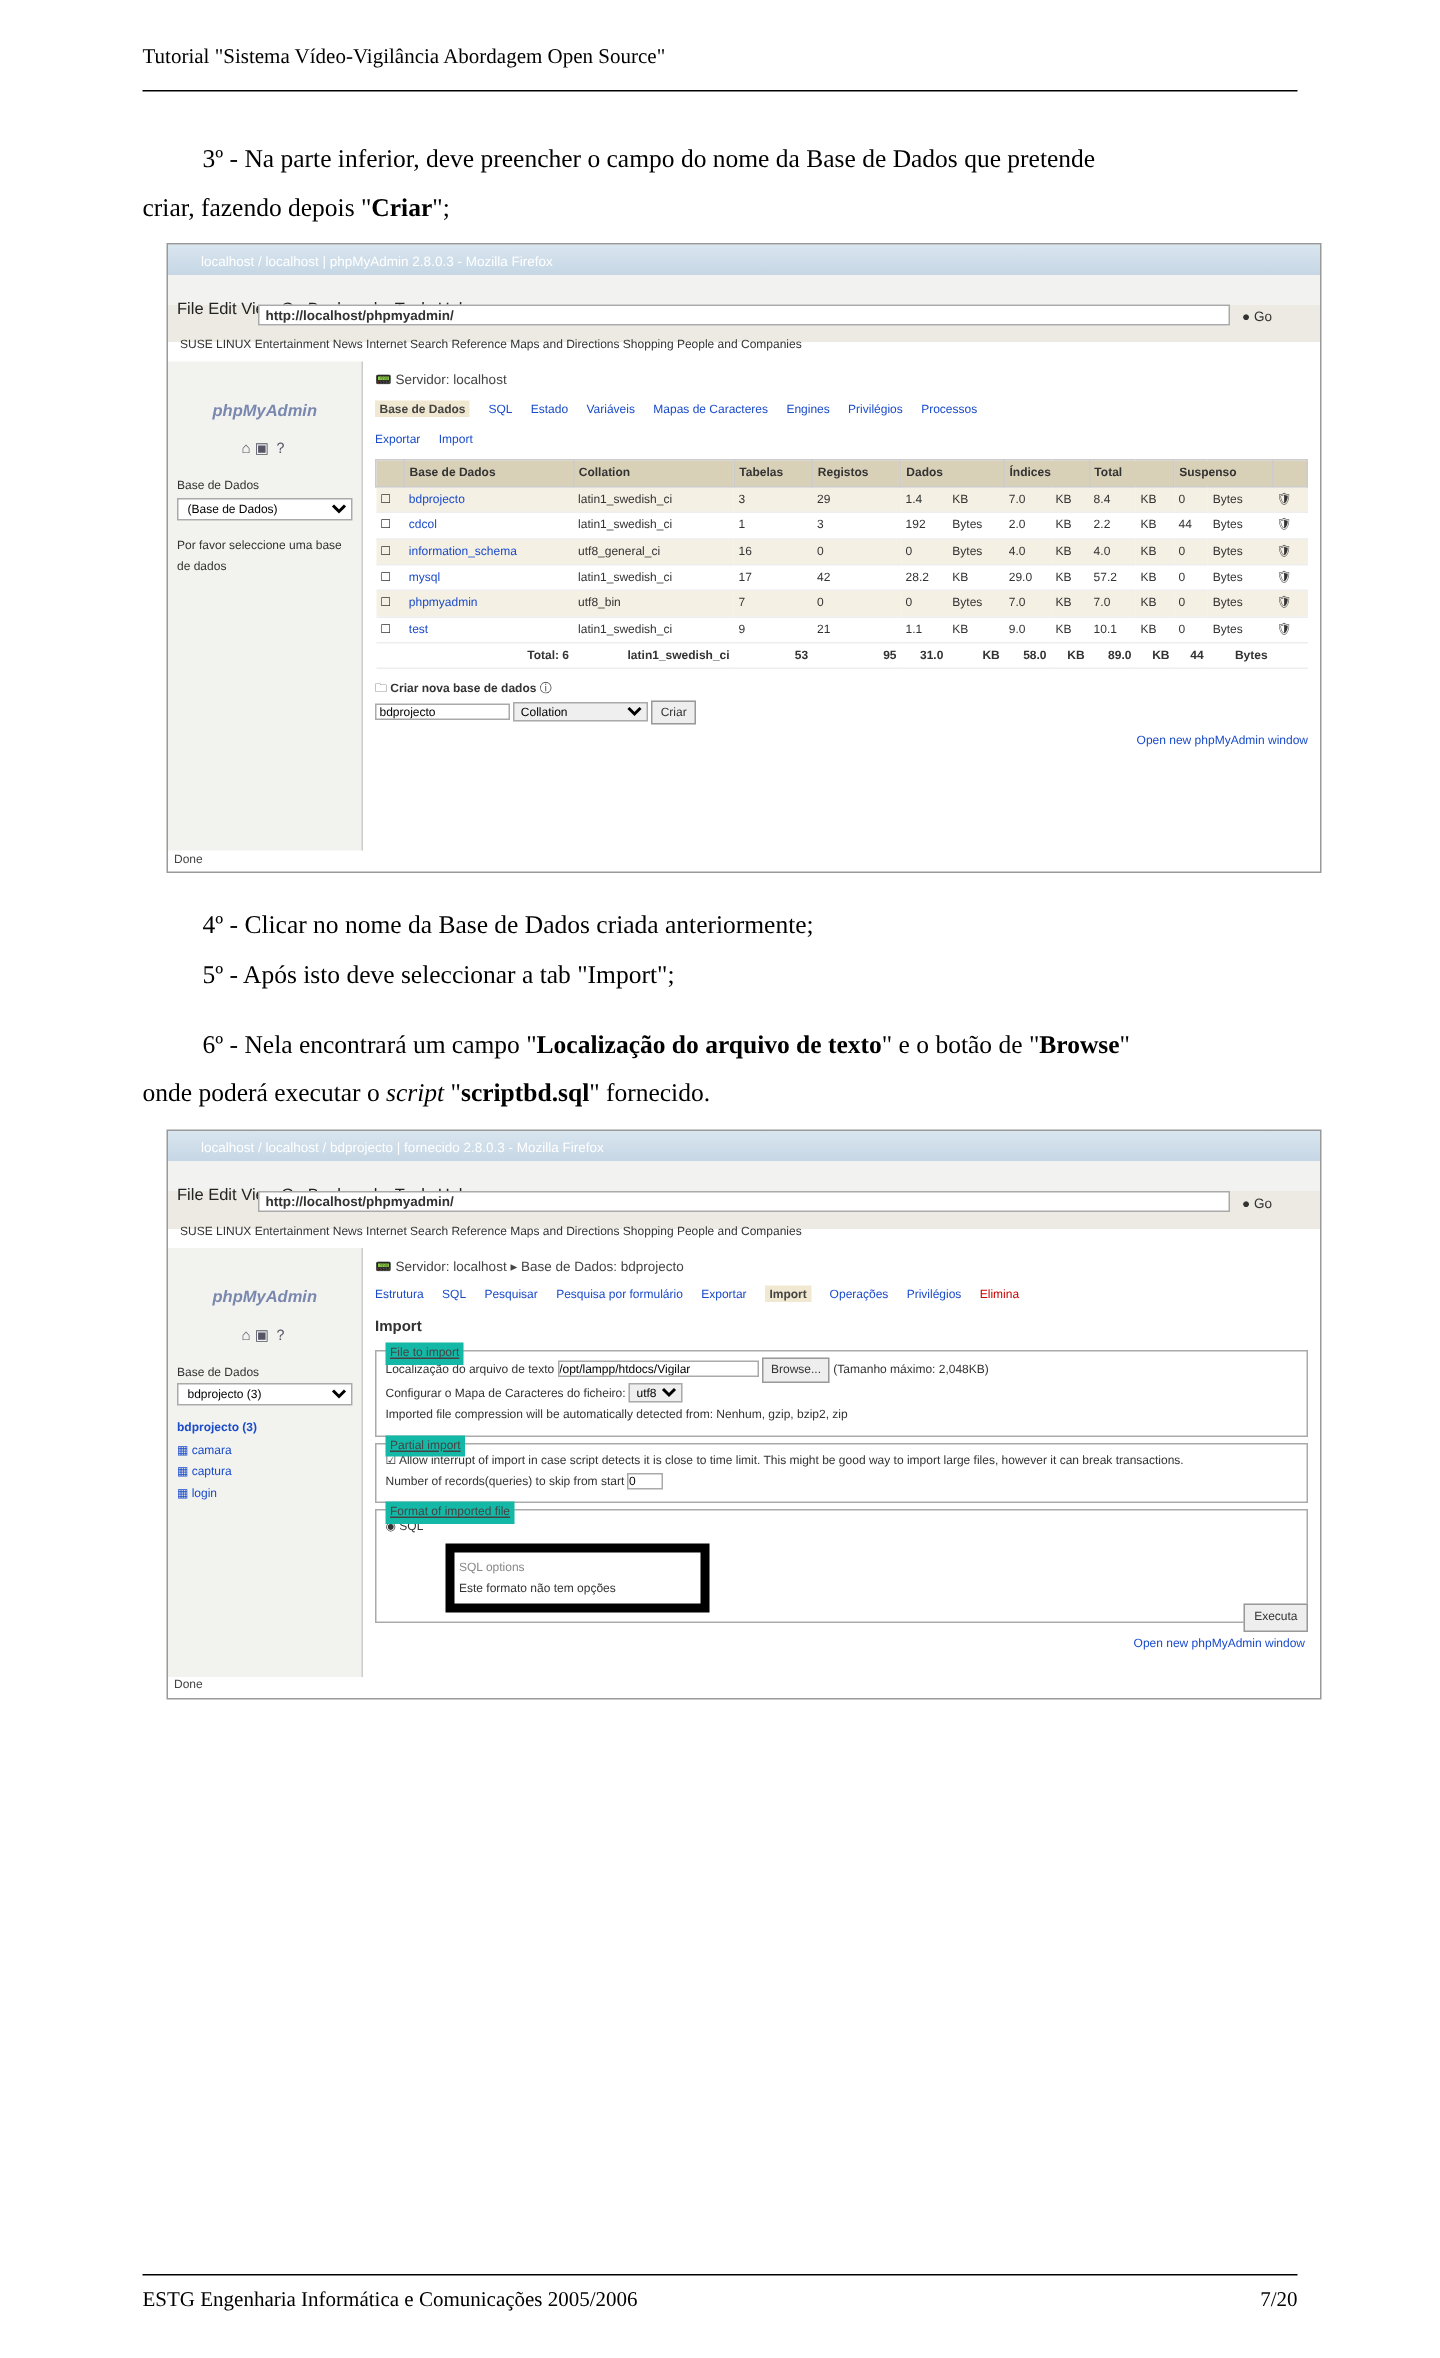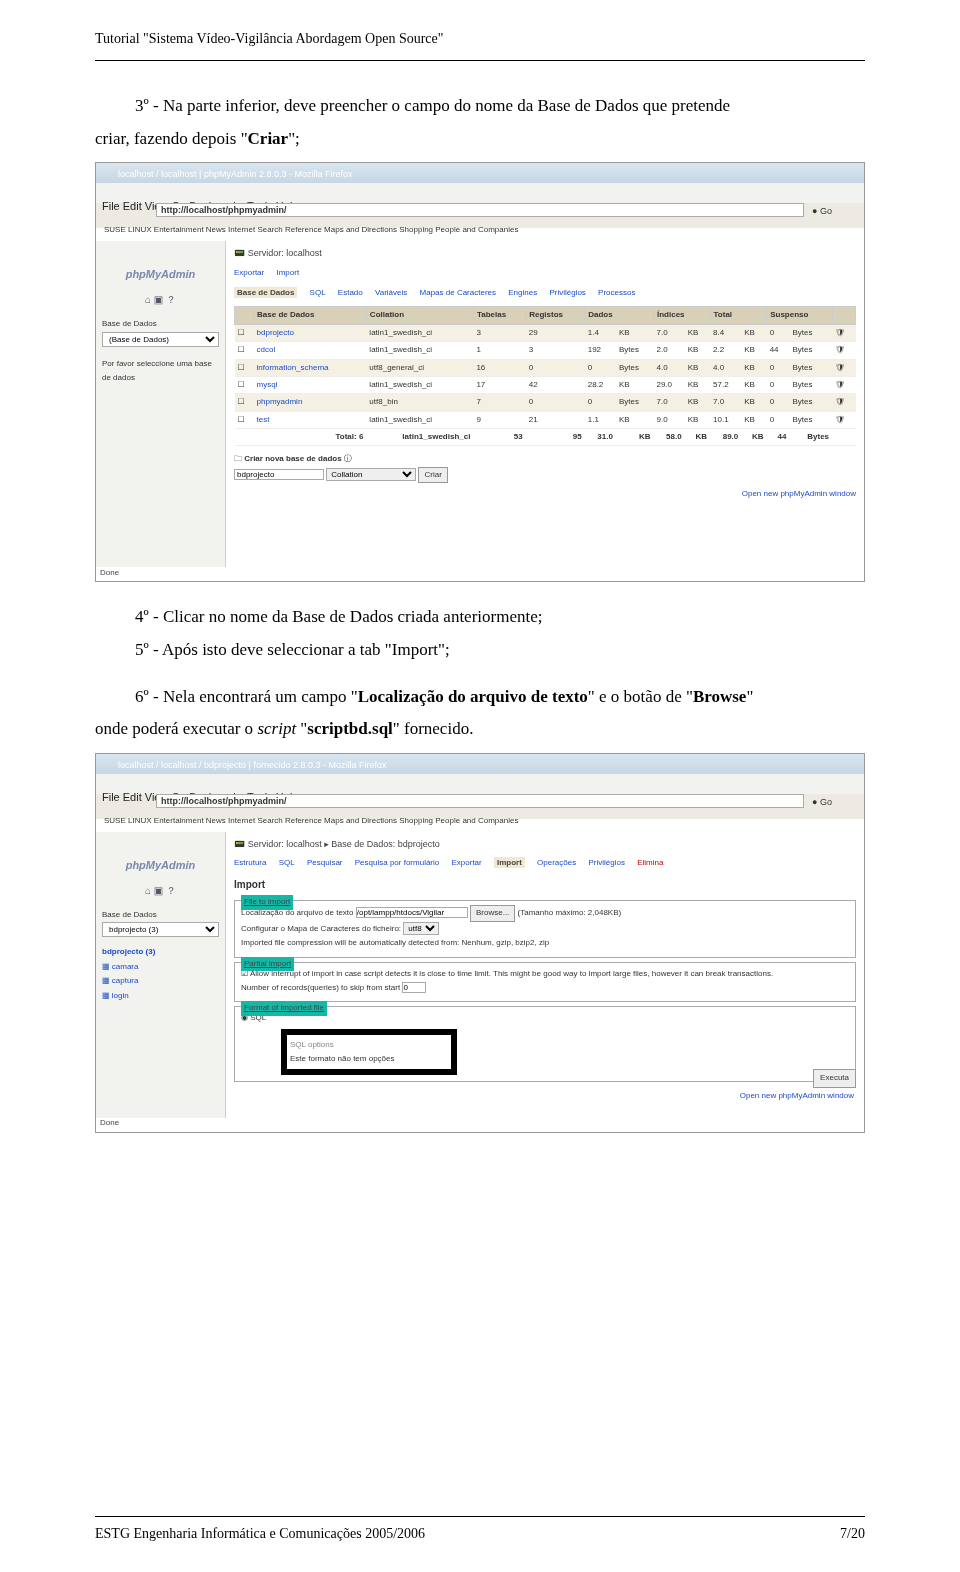--- a/index.html
+++ b/index.html
@@ -22,21 +22,21 @@
   hr.top { border: none; border-top: 1px solid #000; margin-bottom: 30px; }
   .para { text-align: justify; margin-bottom: 2px; }
   .para .bold { font-weight: bold; }
   .para .ital { font-style: italic; }
   .indent { text-indent: 40px; }
   .screenshot {
     width: 100%;
     height: 420px;
     border: 1px solid #999;
     background: linear-gradient(#d9e6f0, #c6d6e4 20px, #f2f2f0 20px, #f2f2f0 40px, #eceae2 40px, #eceae2 65px, #fff 65px);
-    margin: 8px 0 20px 0;
+    margin: 8px 0 20px 16px;
     position: relative;
     font-family: Arial, sans-serif;
     font-size: 9px;
     color: #333;
     overflow: hidden;
   }
   .ff-title { position: absolute; left: 22px; top: 3px; font-size: 9px; color: #fff; }
   .ff-menu { position: absolute; left: 6px; top: 34px; font-size: 11px; color: #222; }
   .ff-url { position: absolute; left: 60px; top: 40px; right: 60px; height: 14px; background: #fff; border: 1px solid #aaa; padding: 0 4px; line-height: 13px; font-weight: bold; }
   .ff-go { position: absolute; right: 32px; top: 40px; font-size: 9px; }
@@ -101,32 +101,32 @@
   <div class="ff-sidebar">
     <div class="ff-logo">phpMyAdmin</div>
     <div class="ff-icons">⌂ ▣ ？</div>
     <div class="ff-sb-lbl">Base de Dados</div>
     <select class="ff-sel"><option>(Base de Dados)</option></select>
     <div class="ff-sb-lbl" style="margin-top:10px;">Por favor seleccione uma base de dados</div>
   </div>
   <div class="ff-main">
     <div class="ff-srv">📟 <span>Servidor: localhost</span></div>
     <div class="ff-tabs">
-      <span>Exportar</span>
-      <span>Import</span>
-    </div>
-    <div class="ff-tabs">
       <span class="sel">Base de Dados</span>
       <span>SQL</span>
       <span>Estado</span>
       <span>Variáveis</span>
       <span>Mapas de Caracteres</span>
       <span>Engines</span>
       <span>Privilégios</span>
       <span>Processos</span>
+    </div>
+    <div class="ff-tabs">
+      <span>Exportar</span>
+      <span>Import</span>
     </div>
     <table class="db-table">
       <tbody>
           <tr>
         <th></th>
             <th>Base de Dados</th>
             <th>Collation</th>
             <th>Tabelas</th>
             <th>Registos</th>
             <th colspan="2">Dados</th>
@@ -300,21 +300,21 @@
       <span class="sel">Import</span>
       <span>Operações</span>
       <span>Privilégios</span>
       <span style="color:#c00;">Elimina</span>
     </div>
     <div class="ff-h">Import</div>
 
     <div class="fs-group">
       <span class="legend">File to import</span>
       <span>Localização do arquivo de texto</span>
-      <input style="width: 112px; border: 1px solid rgb(170, 170, 170); font-size: 8px;" value="/opt/lampp/htdocs/Vigilar">
+      <input style="width: 134px; border: 1px solid rgb(170, 170, 170); font-size: 8px;" value="/opt/lampp/htdocs/Vigilar">
       <span class="btn-small">Browse...</span>
       <span>(Tamanho máximo: 2,048KB)</span><br>
       <span>Configurar o Mapa de Caracteres do ficheiro:</span>
       <select style="border:1px solid #aaa;font-size:8px;"><option>utf8</option></select><br>
       <span>Imported file compression will be automatically detected from: Nenhum, gzip, bzip2, zip</span>
     </div>
 
     <div class="fs-group">
       <span class="legend">Partial import</span>
       ☑ <span>Allow interrupt of import in case script detects it is close to time limit. This might be good way to import large files, however it can break transactions.</span><br>

